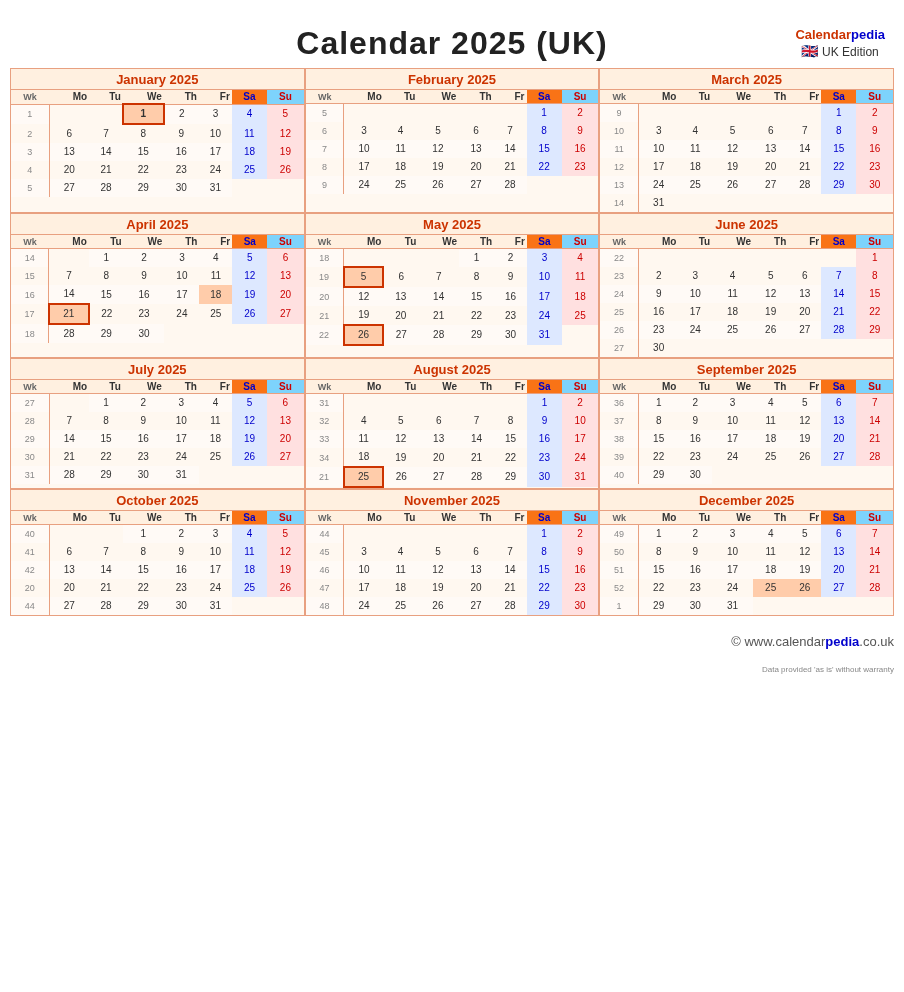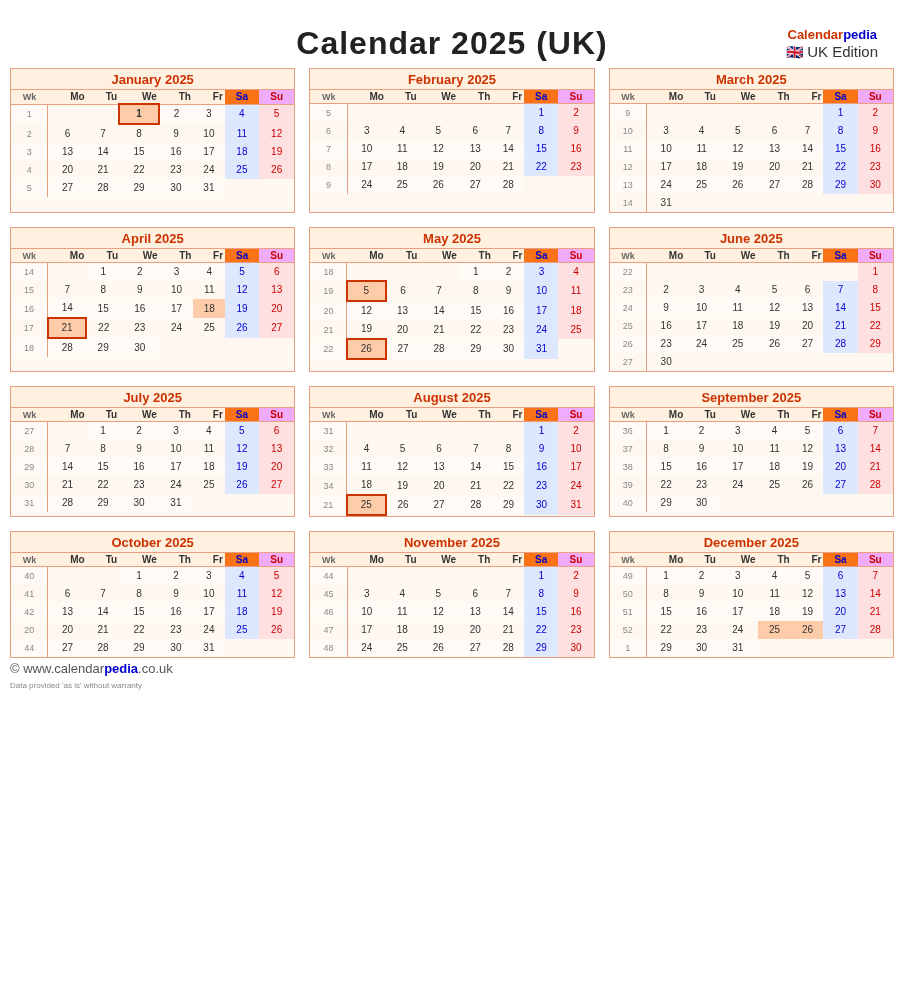--- a/index.html
+++ b/index.html
@@ -21,32 +21,32 @@
       position: relative;
     }
     .header h1 {
       font-size: 32px;
       font-weight: bold;
       color: #222;
       letter-spacing: 1px;
     }
     .logo {
       position: absolute;
-      right: 16px;
+      right: 9px;
       top: 2px;
       text-align: center;
       font-size: 11px;
       line-height: 1.2;
     }
     .flag { font-size: 14px; }
 
     .calendar-grid {
       display: grid;
       grid-template-columns: repeat(3, 1fr);
-      gap: 14px;
+      gap: 0;
     }
 
     .month-block {
       border: 1px solid #e8a080;
       background: #fff8f0;
     }
 
     .month-title {
       text-align: center;
       font-size: 13px;
@@ -78,21 +78,21 @@
     .month-table thead tr th.weekday {
       color: #333;
       text-align: right;
     }
     .month-table thead tr th.saturday {
       color: #0000cc;
       background: #f97316;
     }
     .month-table thead tr th.sunday {
       color: #cc0000;
-      background: #f0abfc;
+      background: #7dd3fc;
     }
 
     .month-table tbody tr td {
       text-align: center;
       padding: 1px 2px;
       height: 16px;
       line-height: 16px;
       border: none;
     }
 
@@ -117,30 +117,30 @@
       border: 2px solid #cc3300;
       font-weight: bold;
       color: #333;
     }
     .month-table tbody tr td.bank-holiday {
       background: #ffccaa;
       color: #333;
     }
 
     .footer {
-      text-align: left;
-      margin-top: 3px;
+      text-align: right;
+      margin-top: 18px;
       font-size: 13px;
       color: #333;
     }
     .footer-small {
-      text-align: left;
+      text-align: right;
       font-size: 8px;
       color: #888;
-      margin-top: 5px;
+      margin-top: 16px;
     }
 
     .month-table tbody tr:last-child td {
       border-bottom: none;
     }
     .month-table tbody tr td.empty {
       background: #fff8f0;
     }
     .month-table tbody tr:nth-child(odd) {
       background: #fffaf6;
@@ -153,21 +153,21 @@
 <body>
 
 <div class="page">
   <div class="header">
     <h1>Calendar 2025 (UK)</h1>
     <div class="logo">
       <span style="font-size:13px;font-weight:bold;">
         <span style="color:#cc3300;">Calendar</span><span style="color:#0000cc;font-weight:bold;">pedia</span>
       </span><br>
       <span class="flag">🇬🇧</span>
-      <span style="font-size:15px;color:#333;">UK Edition</span>
+      <span style="font-size:12px;color:#333;">UK Edition</span>
     </div>
   </div>
 
   <div class="calendar-grid">
 
     <div class="month-block">
       <div class="month-title">January 2025</div>
       <table class="month-table">
         <thead>
           <tr>

